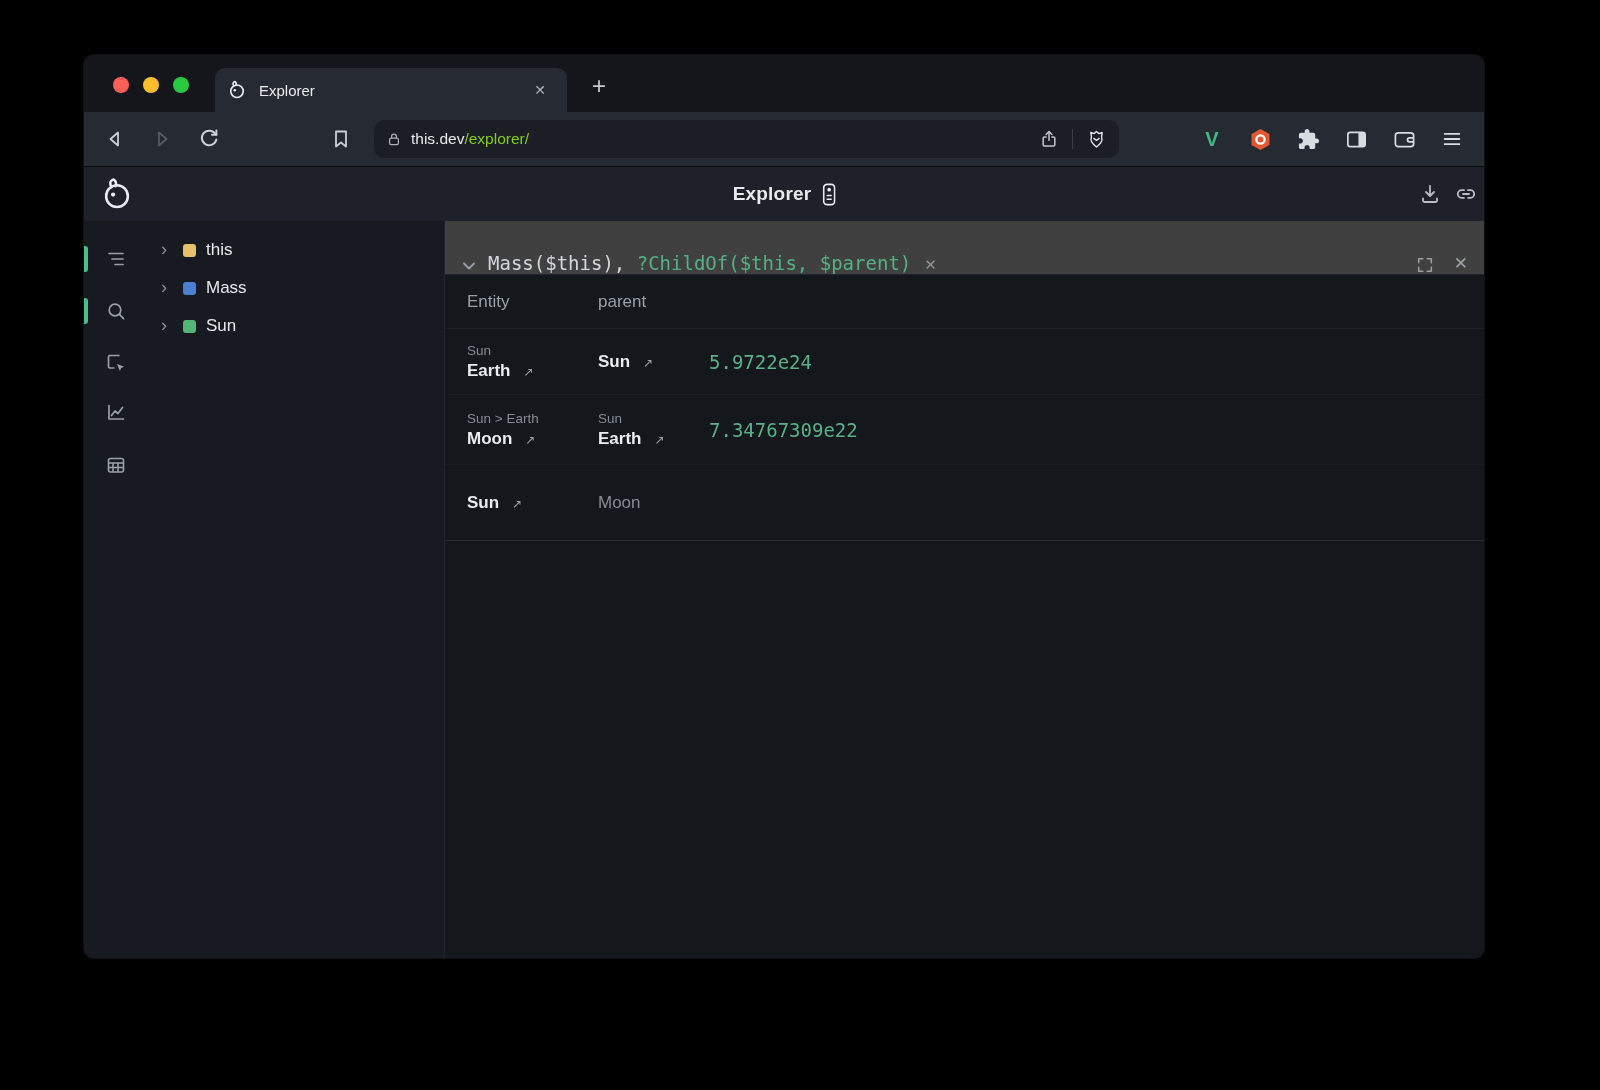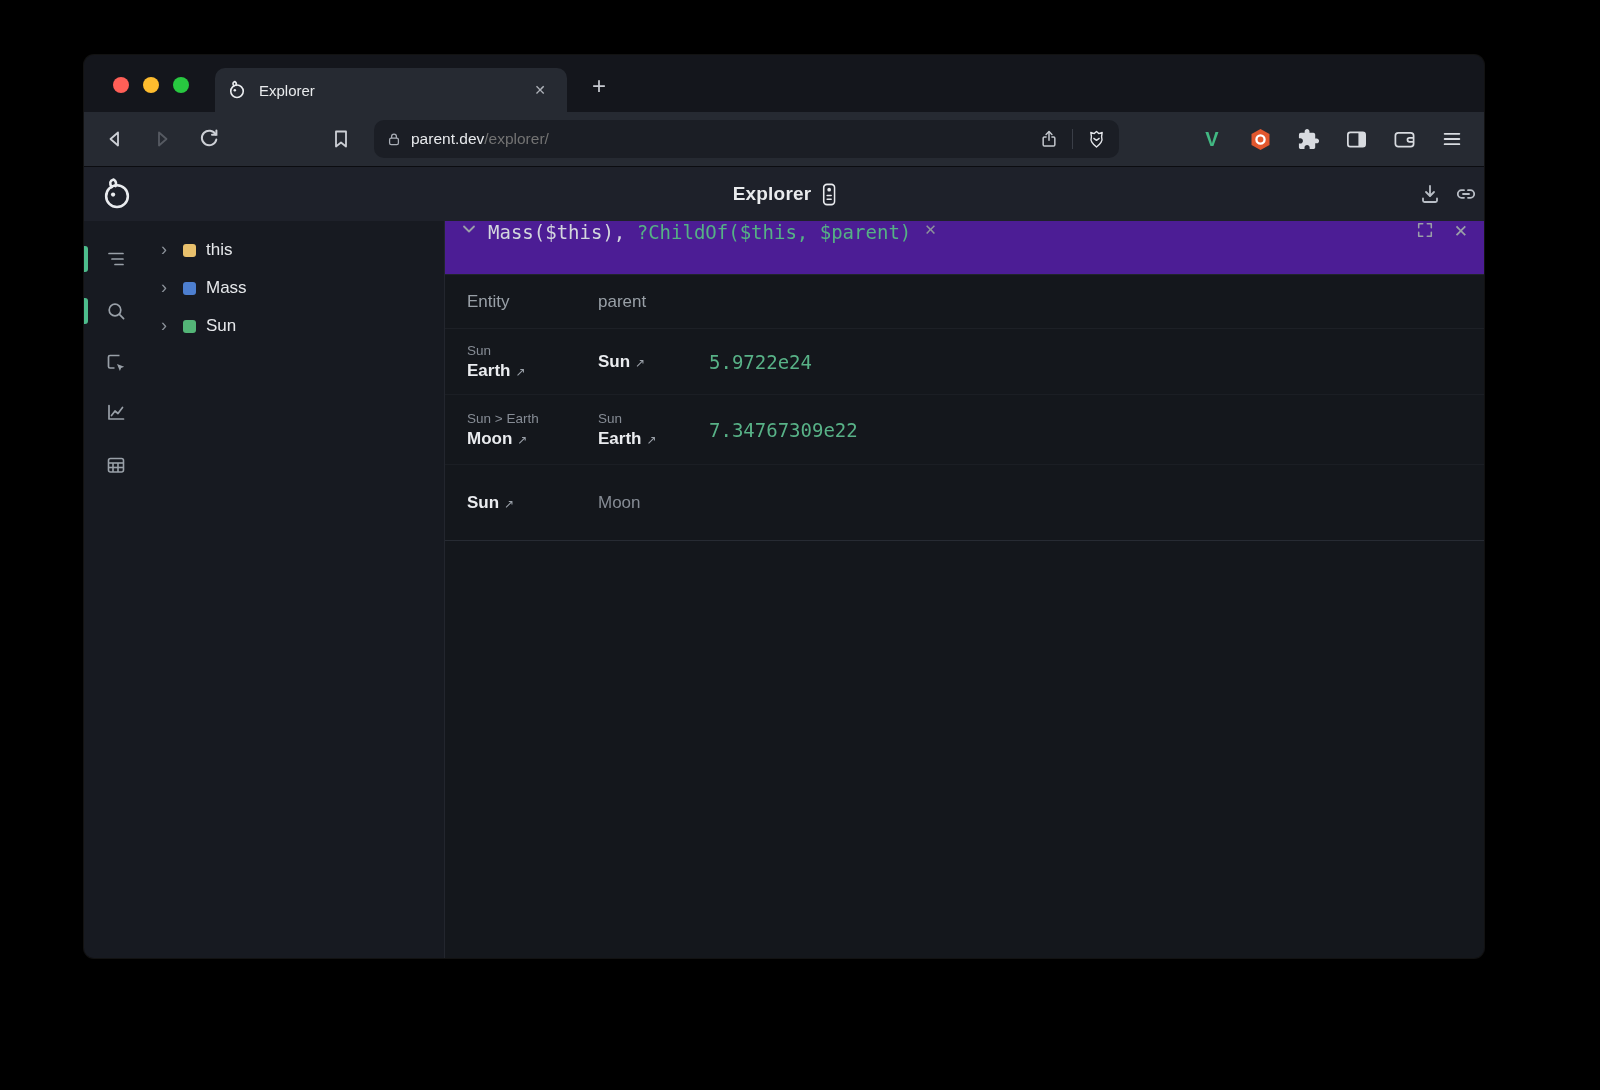--- a/index.html
+++ b/index.html
@@ -26,21 +26,21 @@
   .navbtn { position:absolute; top:15px; width:24px; height:24px; color:#cdd0d6; }
   .nav-back { left:19px; }
   .nav-fwd { left:66px; color:#565a62; }
   .nav-reload { left:113px; }
   .nav-bookmark { left:329px - 84px; } 
   .nav-bookmark { left:245px; }
   .urlbar { position:absolute; left:290px; top:8px; width:745px; height:38px; background:#1b1e25;
             border-radius:10px; display:flex; align-items:center; padding:0 12px; }
   .url-lock { color:#a9aeb6; width:16px; height:16px; flex:none; }
   .url-text { margin-left:9px; font-size:15.5px; color:#e8eaed; white-space:nowrap; }
-  .url-path { color:#737373;text-align:right; }
+  .url-path { color:#84cc16;text-align:right; }
   .url-right { margin-left:auto; display:flex; align-items:center; }
   .url-share { width:20px; height:20px; color:#c3c7cd; }
   .url-divider { width:1px; height:20px; background:#3a3e47; margin:0 13px; }
   .url-shield { width:21px; height:21px; color:#e3e5e9; }
   .ext-icons { position:absolute; right:16px; top:11px; display:flex; gap:16px; }
   .ext { width:32px; height:32px; display:flex; align-items:center; justify-content:center; color:#d8dbe0; }
   .ext-vue { color:#42b883; font-weight:bold; font-size:20px; }
 
   
   .pageheader { position:relative; height:55px; flex:none; background:#1e212a; border-top:1px solid #0b0c10; }
@@ -61,39 +61,39 @@
   .stripbtn { position:absolute; left:21px; width:22px; height:22px; color:#99a0a8; }
   .sb-1{top:27px;} .sb-2{top:79px;} .sb-3{top:131px;} .sb-4{top:180px;} .sb-5{top:233px;}
 
   .treepanel { width:296px; flex:none; background:#171a21; padding-top:10px; }
   .tree-item { height:38px; display:flex; align-items:center; padding-left:13px; }
   .tree-chev { color:#8b9199; font-size:18px; width:14px; line-height:1; margin-top:-3px; }
   .tree-sq { width:13px; height:13px; border-radius:3px; margin:0 10px 0 8px; flex:none; }
   .tree-label { font-size:17px; color:#e6e8eb; }
 
   .querypanel { flex:1; background:#14171c; border-left:1px solid #23262e; display:flex; flex-direction:column; min-width:0; }
-  .qheader { height:54px; flex:none; display:flex; align-items:flex-start; padding:0 16px;
-             background:#4c1d95; border-bottom:1px solid #20242b; }
+  .qheader { height:54px; flex:none; display:flex; align-items:flex-end; padding:0 16px;
+             background:#404040; border-bottom:1px solid #20242b; }
   .q-chev { width:16px; height:16px; color:#9aa0a8; flex:none; }
   .q-code { margin-left:11px; font-family:"DejaVu Sans Mono", monospace; font-size:19px; white-space:nowrap; }
   .q-main { color:#d3d7dd; }
   .q-opt { color:#55b184; }
   .q-clear { margin-left:13px; color:#8d939b; font-size:15px; }
   .q-spacer { flex:1; }
   .q-expand { width:18px; height:18px; color:#9aa0a8; }
   .q-close { margin-left:20px; color:#9aa0a8; font-size:17px; }
 
   .trow { display:grid; grid-template-columns:131px 111px 1fr; padding-left:22px; align-items:center; }
   .thead { height:54px; color:#99a0a7; font-size:17px; border-bottom:1px solid #1d2026; }
   .r1 { height:66px; border-bottom:1px solid #1b1e24; }
   .r2 { height:70px; border-bottom:1px solid #1b1e24; }
   .r3 { height:76px; border-bottom:1px solid #272b33; }
   .cell-stack { display:flex; flex-direction:column; justify-content:center; gap:3px; }
   .epath { font-size:13.5px; color:#868c95; }
-  .ename { font-size:17px; font-weight:700; color:#eaecef; display:inline-flex; align-items:baseline; gap:5px; }
+  .ename { font-size:17px; font-weight:700; color:#eaecef; display:inline-flex; align-items:baseline; gap:13px; }
   .arrow { font-size:12px; color:#9aa0a8; font-weight:400; }
   .pnone { font-size:17px; color:#868c95; }
   .mass { font-family:"DejaVu Sans Mono", monospace; font-size:19px; color:#58b287; }
   .qfiller { flex:1; }
 
   svg { display:block; }
 </style>
 </head>
 <body>
 
@@ -141,21 +141,21 @@
         <svg width="24" height="24" viewBox="0 0 24 24">
             <path d="M7 4.5 h10 V19.5 l-5-4 -5 4 Z" fill="none" stroke="currentColor" stroke-width="1.8" stroke-linejoin="round"></path>
           </svg>
       </div>
 
       <div class="urlbar">
         <svg class="url-lock" viewBox="0 0 20 20" fill="none" stroke="currentColor" stroke-width="1.6">
           <rect x="4.5" y="9" width="11" height="8" rx="2"></rect>
             <path d="M7 9 V6.8 a3 3 0 0 1 6 0 V9"></path>
         </svg>
-        <span class="url-text"><span>parent.dev</span><span class="url-path">/explorer/</span></span>
+        <span class="url-text"><span>this.dev</span><span class="url-path">/explorer/</span></span>
         <div class="url-right">
           <svg class="url-share" viewBox="0 0 24 24" fill="none" stroke="currentColor" stroke-width="1.8" stroke-linecap="round" stroke-linejoin="round">
             <path d="M12 13.5 V3.5"></path>
               <path d="M8.5 6.5 L12 3 l3.5 3.5"></path>
               <path d="M8.5 9.5 H6.5 a1.5 1.5 0 0 0 -1.5 1.5 v8 a1.5 1.5 0 0 0 1.5 1.5 h11 a1.5 1.5 0 0 0 1.5 -1.5 v-8 a1.5 1.5 0 0 0 -1.5 -1.5 h-2"></path>
           </svg>
           <div class="url-divider"></div>
           <svg class="url-shield" viewBox="0 0 24 24" fill="none" stroke="currentColor" stroke-width="1.6" stroke-linejoin="round">
             <path d="M12 2.8 l2.6 2.4 3.9-1.2 -0.7 4.6 c1.8 5.5 -1.6 8.6 -5.8 12 c-4.2-3.4 -7.6-6.5 -5.8-12 l-0.7-4.6 3.9 1.2 Z"></path>
             <path d="M8.5 10.5 l3.5 2.5 3.5-2.5"></path>

